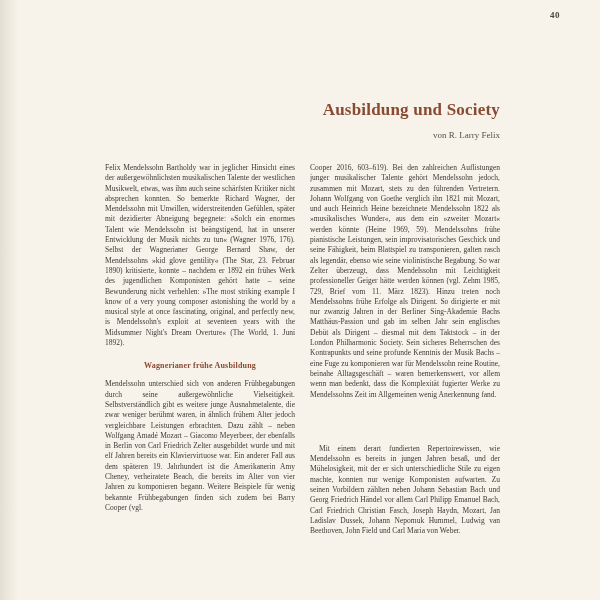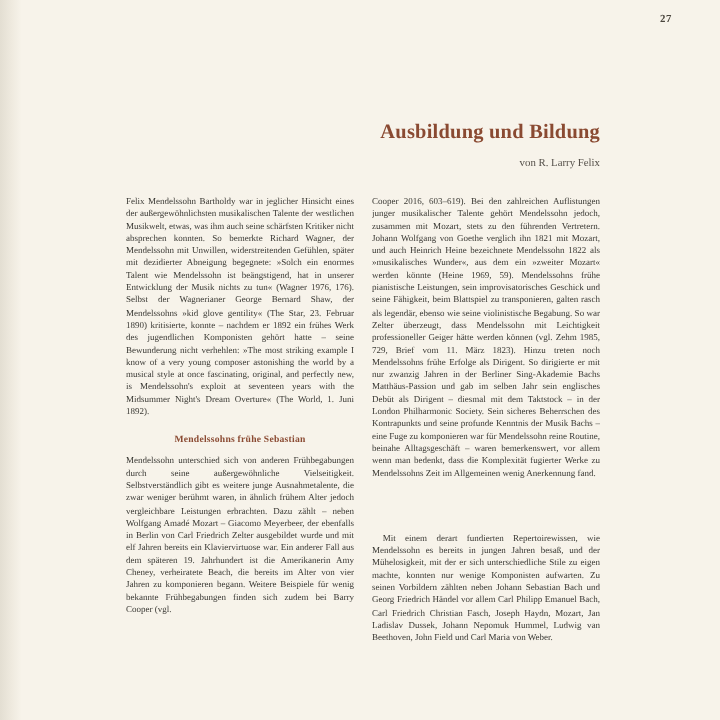--- a/index.html
+++ b/index.html
@@ -90,32 +90,32 @@
     letter-spacing: 0.2px;
   }
 </style>
 </head>
 <body>
 
 <div class="page">
 
   <div class="gutter-shade"></div>
 
-  <div class="page-number">27</div>
+  <div class="page-number">40</div>
 
   <div class="headline-block">
-    <h1 class="chapter-title">Ausbildung und Bildung</h1>
+    <h1 class="chapter-title">Ausbildung und Society</h1>
     <p class="byline">von R. Larry Felix</p>
   </div>
 
   <div class="text-block">
 
     <div class="column">
       <p>Felix Mendelssohn Bartholdy war in jeglicher Hinsicht eines der außergewöhnlichsten musikalischen Talente der westlichen Musikwelt, etwas, was ihm auch seine schärfsten Kritiker nicht absprechen konnten. So bemerkte Richard Wagner, der Mendelssohn mit Unwillen, widerstreitenden Gefühlen, später mit dezidierter Abneigung begegnete: »Solch ein enormes Talent wie Mendelssohn ist beängstigend, hat in unserer Entwicklung der Musik nichts zu tun« (Wagner 1976, 176). Selbst der Wagnerianer George Bernard Shaw, der Mendelssohns »kid glove gentility« (The Star, 23. Februar 1890) kritisierte, konnte – nachdem er 1892 ein frühes Werk des jugendlichen Komponisten gehört hatte – seine Bewunderung nicht verhehlen: »The most striking example I know of a very young composer astonishing the world by a musical style at once fascinating, original, and perfectly new, is Mendelssohn's exploit at seventeen years with the Midsummer Night's Dream Overture« (The World, 1. Juni 1892).</p>
-      <h2 class="section-heading">Mendelssohns frühe Sebastian</h2>
+      <h2 class="section-heading">Wagnerianer frühe Ausbildung</h2>
       <p>Mendelssohn unterschied sich von anderen Frühbegabungen durch seine außergewöhnliche Vielseitigkeit. Selbstverständlich gibt es weitere junge Ausnahmetalente, die zwar weniger berühmt waren, in ähnlich frühem Alter jedoch vergleichbare Leistungen erbrachten. Dazu zählt – neben Wolfgang Amadé Mozart – Giacomo Meyerbeer, der ebenfalls in Berlin von Carl Friedrich Zelter ausgebildet wurde und mit elf Jahren bereits ein Klaviervirtuose war. Ein anderer Fall aus dem späteren 19. Jahrhundert ist die Amerikanerin Amy Cheney, verheiratete Beach, die bereits im Alter von vier Jahren zu komponieren begann. Weitere Beispiele für wenig bekannte Frühbegabungen finden sich zudem bei Barry Cooper (vgl.</p>
     </div>
 
     <div class="column">
       <p>Cooper 2016, 603–619). Bei den zahlreichen Auflistungen junger musikalischer Talente gehört Mendelssohn jedoch, zusammen mit Mozart, stets zu den führenden Vertretern. Johann Wolfgang von Goethe verglich ihn 1821 mit Mozart, und auch Heinrich Heine bezeichnete Mendelssohn 1822 als »musikalisches Wunder«, aus dem ein »zweiter Mozart« werden könnte (Heine 1969, 59). Mendelssohns frühe pianistische Leistungen, sein improvisatorisches Geschick und seine Fähigkeit, beim Blattspiel zu transponieren, galten rasch als legendär, ebenso wie seine violinistische Begabung. So war Zelter überzeugt, dass Mendelssohn mit Leichtigkeit professioneller Geiger hätte werden können (vgl. Zehm 1985, 729, Brief vom 11. März 1823). Hinzu treten noch Mendelssohns frühe Erfolge als Dirigent. So dirigierte er mit nur zwanzig Jahren in der Berliner Sing-Akademie Bachs Matthäus-Passion und gab im selben Jahr sein englisches Debüt als Dirigent – diesmal mit dem Taktstock – in der London Philharmonic Society. Sein sicheres Beherrschen des Kontrapunkts und seine profunde Kenntnis der Musik Bachs – eine Fuge zu komponieren war für Mendelssohn reine Routine, beinahe Alltagsgeschäft – waren bemerkenswert, vor allem wenn man bedenkt, dass die Komplexität fugierter Werke zu Mendelssohns Zeit im Allgemeinen wenig Anerkennung fand.</p>
       <p class="indent">Mit einem derart fundierten Repertoirewissen, wie Mendelssohn es bereits in jungen Jahren besaß, und der Mühelosigkeit, mit der er sich unterschiedliche Stile zu eigen machte, konnten nur wenige Komponisten aufwarten. Zu seinen Vorbildern zählten neben Johann Sebastian Bach und Georg Friedrich Händel vor allem Carl Philipp Emanuel Bach, Carl Friedrich Christian Fasch, Joseph Haydn, Mozart, Jan Ladislav Dussek, Johann Nepomuk Hummel, Ludwig van Beethoven, John Field und Carl Maria von Weber.</p>
     </div>
 
   </div>
 

